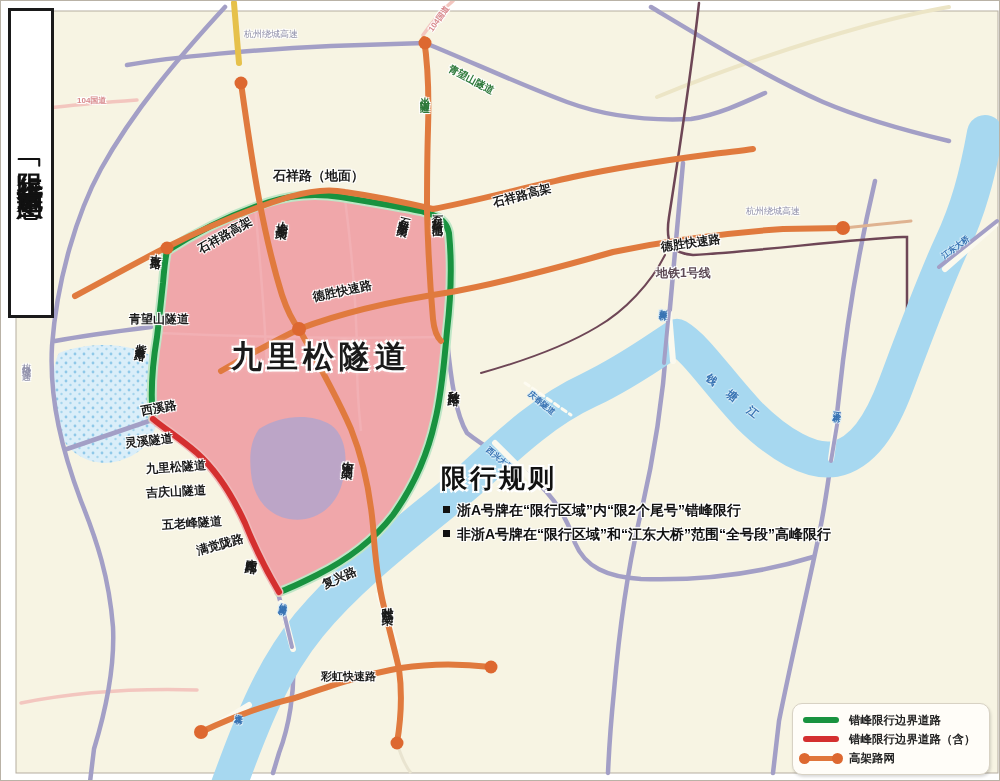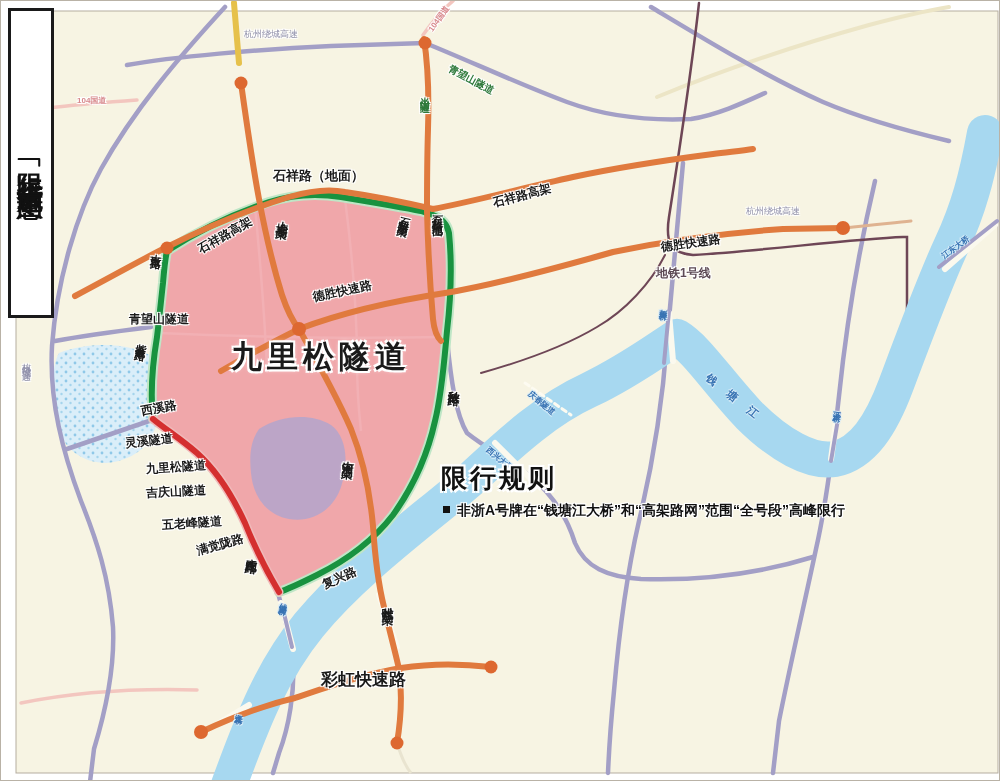--- a/index.html
+++ b/index.html
@@ -153,21 +153,21 @@
 <div class="lbl" style="left:140px;top:404px;font-size:12px;transform:rotate(-10deg);transform-origin:0 50%;">西溪路</div>
 <div class="lbl" style="left:124px;top:436px;font-size:12px;transform:rotate(-6deg);transform-origin:0 50%;">灵溪隧道</div>
 <div class="lbl" style="left:145px;top:462px;font-size:12px;transform:rotate(-4deg);transform-origin:0 50%;">九里松隧道</div>
 <div class="lbl" style="left:145px;top:486px;font-size:12px;transform:rotate(-3deg);transform-origin:0 50%;">吉庆山隧道</div>
 <div class="lbl" style="left:161px;top:518px;font-size:12px;transform:rotate(-4deg);transform-origin:0 50%;">五老峰隧道</div>
 <div class="lbl" style="left:196px;top:544px;font-size:12px;transform:rotate(-16deg);transform-origin:0 50%;">满觉陇路</div>
 <div class="lbl v" style="left:246px;top:548px;font-size:12px;transform:rotate(8deg);transform-origin:50% 0;">虎跑路</div>
 <div class="lbl" style="left:322px;top:578px;font-size:12px;transform:rotate(-24deg);transform-origin:0 50%;">复兴路</div>
 <div class="lbl v" style="left:342px;top:450px;font-size:12px;transform:rotate(6deg);transform-origin:50% 0;">中河高架</div>
 <div class="lbl v" style="left:380px;top:596px;font-size:12px;">时代高架</div>
-<div class="lbl" style="left:320px;top:670px;font-size:17px;">彩虹快速路</div>
+<div class="lbl" style="left:320px;top:670px;font-size:11px;">彩虹快速路</div>
 <div class="lbl v" style="left:448px;top:380px;font-size:12px;transform:rotate(6deg);transform-origin:50% 0;">秋涛路</div>
 <div class="lbl v green" style="left:418px;top:88px;font-size:10px;">半山隧道</div>
 <div class="lbl green" style="left:448px;top:62px;font-size:10px;transform:rotate(28deg);transform-origin:0 50%;">青望山隧道</div>
 <div class="lbl" style="left:655px;top:266px;font-size:12px;color:#5d4a55;">地铁1号线</div>
 <div class="lbl gray" style="left:243px;top:29px;font-size:9px;">杭州绕城高速</div>
 <div class="lbl v gray" style="left:20px;top:354px;font-size:9px;">杭州绕城高速</div>
 <div class="lbl gray" style="left:745px;top:206px;font-size:9px;">杭州绕城高速</div>
 <div class="lbl pink" style="left:430px;top:26px;font-size:8px;transform:rotate(-55deg);transform-origin:0 50%;">104国道</div>
 <div class="lbl pink" style="left:76px;top:96px;font-size:8px;">104国道</div>
 <div class="lbl blue" style="left:706px;top:370px;font-size:11px;letter-spacing:6px;transform:rotate(38deg);transform-origin:0 50%;">钱 塘 江</div>
@@ -178,22 +178,40 @@
 <div class="lbl v blue" style="left:658px;top:302px;font-size:8px;transform:rotate(6deg);transform-origin:50% 0;letter-spacing:1px;">彭埠大桥</div>
 <div class="lbl v blue" style="left:832px;top:404px;font-size:8px;transform:rotate(8deg);transform-origin:50% 0;letter-spacing:1px;">下沙大桥</div>
 <div class="lbl blue" style="left:942px;top:252px;font-size:8px;transform:rotate(-36deg);transform-origin:0 50%;">江东大桥</div>
 
 <div class="lbl" style="left:230px;top:340px;font-size:31px;letter-spacing:5px;text-shadow:-2px -2px 0 #fff,2px -2px 0 #fff,-2px 2px 0 #fff,2px 2px 0 #fff,0 0 5px #fff;">九里松隧道</div>
 
 <div class="rules">
   <div class="rtitle">限行规则</div>
   <div class="ritem">
     <span class="sq"></span>
-    <span>非浙A号牌在“钱塘江大桥”和“高架路网”范围“全号段”高峰限行</span>
-  </div>
-</div>
-
+    <span>浙A号牌在“限行区域”内“限2个尾号”错峰限行</span>
+  </div>
+  <div class="ritem">
+    <span class="sq"></span>
+    <span>非浙A号牌在“限行区域”和“江东大桥”范围“全号段”高峰限行</span>
+  </div>
+</div>
+
+<div class="legend">
+  <div class="lrow">
+    <span class="sw green-sw"></span>
+    <span class="ltext">错峰限行边界道路</span>
+  </div>
+  <div class="lrow">
+    <span class="sw red-sw"></span>
+    <span class="ltext">错峰限行边界道路（含）</span>
+  </div>
+  <div class="lrow">
+    <span class="sw orange-sw"></span>
+    <span class="ltext">高架路网</span>
+  </div>
+</div>
 
 <div class="title-box">
   <div class="tt">「限行」措施示意图</div>
 </div>
 
 </div>
 
 </body></html>

